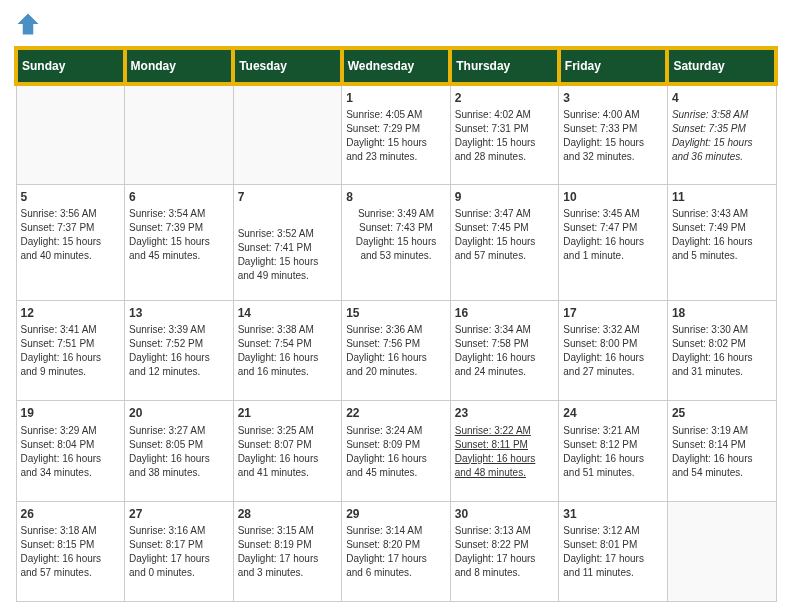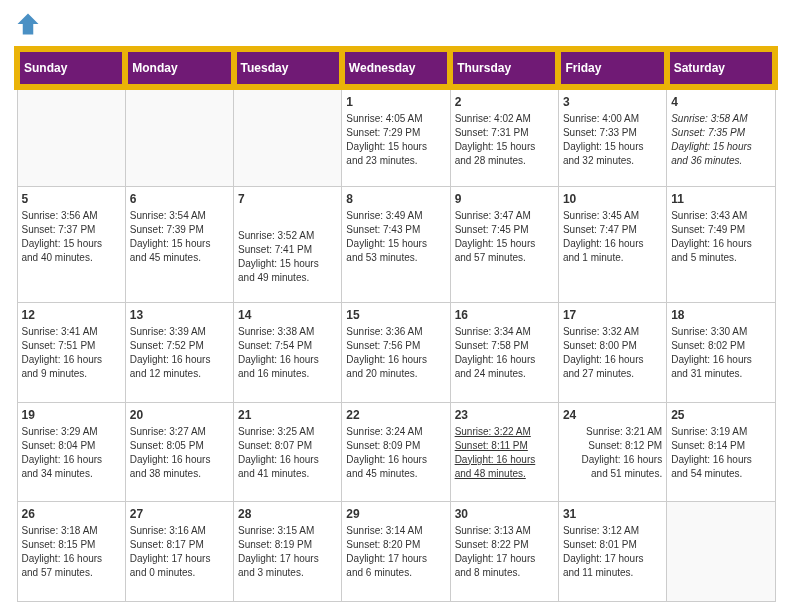--- a/index.html
+++ b/index.html
@@ -61,27 +61,27 @@
       color: #555;
     }
     .calendar {
       flex: 1;
       border: 1px solid #ccc;
       border-collapse: collapse;
       width: 100%;
       table-layout: fixed;
     }
     .calendar th {
-      background: #701a75;
+      background: #14532d;
       color: #fff;
       font-size: 12px;
       font-weight: bold;
       padding: 9px 4px;
       text-align: left;
-      border: 6px solid #eab308;
+      border: 4px solid #eab308;
     }
     .calendar td {
       border: 1px solid #ccc;
       vertical-align: top;
       padding: 4px 4px 3px 4px;
       font-size: 9.5px;
       color: #333;
       line-height: 1.35;
       background: #fff;
     }
@@ -188,21 +188,21 @@
           </td>
           <td>
             <span class="day-num">7</span>
             <div class="day-info" style="white-space: pre-line; margin-top: 22px;">Sunrise: 3:52 AM
 Sunset: 7:41 PM
 Daylight: 15 hours
 and 49 minutes.</div>
           </td>
           <td>
             <span class="day-num">8</span>
-            <div class="day-info" style="white-space: pre-line;">Sunrise: 3:49 AM
+            <div class="day-info" style="white-space: pre-line; text-align: center;">Sunrise: 3:49 AM
 Sunset: 7:43 PM
 Daylight: 15 hours
 and 53 minutes.</div>
           </td>
           <td>
             <span class="day-num">9</span>
             <div class="day-info" style="white-space: pre-line;">Sunrise: 3:47 AM
 Sunset: 7:45 PM
 Daylight: 15 hours
 and 57 minutes.</div>
@@ -304,21 +304,21 @@
           </td>
           <td>
             <span class="day-num">23</span>
             <div class="day-info" style="white-space: pre-line; text-decoration: underline;">Sunrise: 3:22 AM
 Sunset: 8:11 PM
 Daylight: 16 hours
 and 48 minutes.</div>
           </td>
           <td>
             <span class="day-num">24</span>
-            <div class="day-info" style="white-space: pre-line; text-align: right;">Sunrise: 3:21 AM
+            <div class="day-info" style="white-space: pre-line;">Sunrise: 3:21 AM
 Sunset: 8:12 PM
 Daylight: 16 hours
 and 51 minutes.</div>
           </td>
           <td>
             <span class="day-num">25</span>
             <div class="day-info" style="white-space: pre-line;">Sunrise: 3:19 AM
 Sunset: 8:14 PM
 Daylight: 16 hours
 and 54 minutes.</div>

